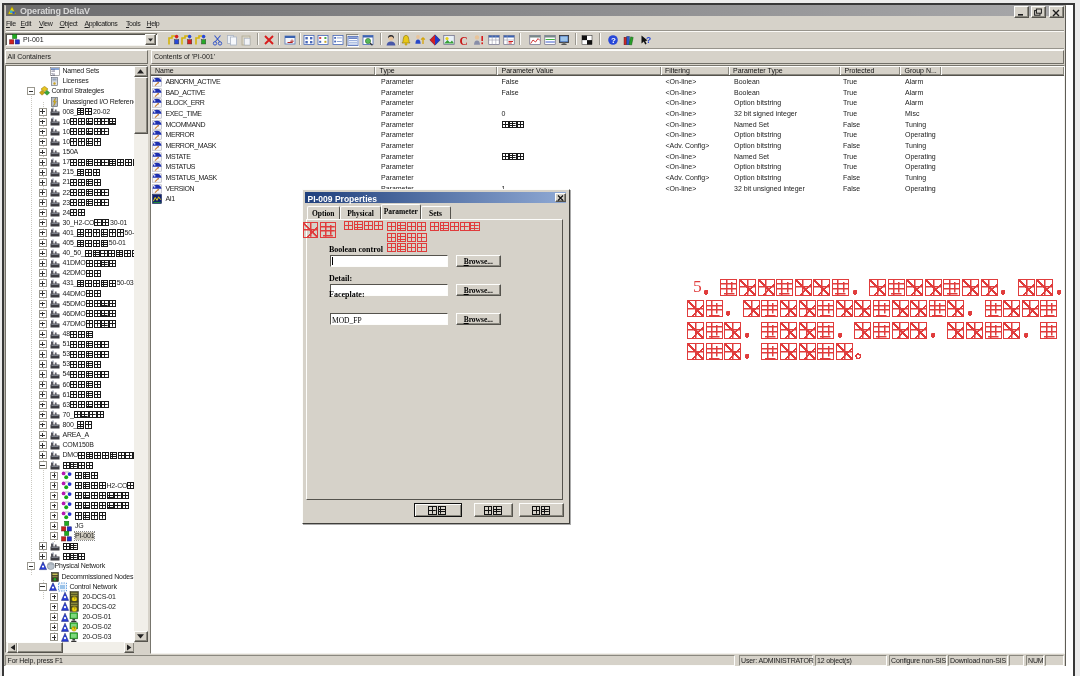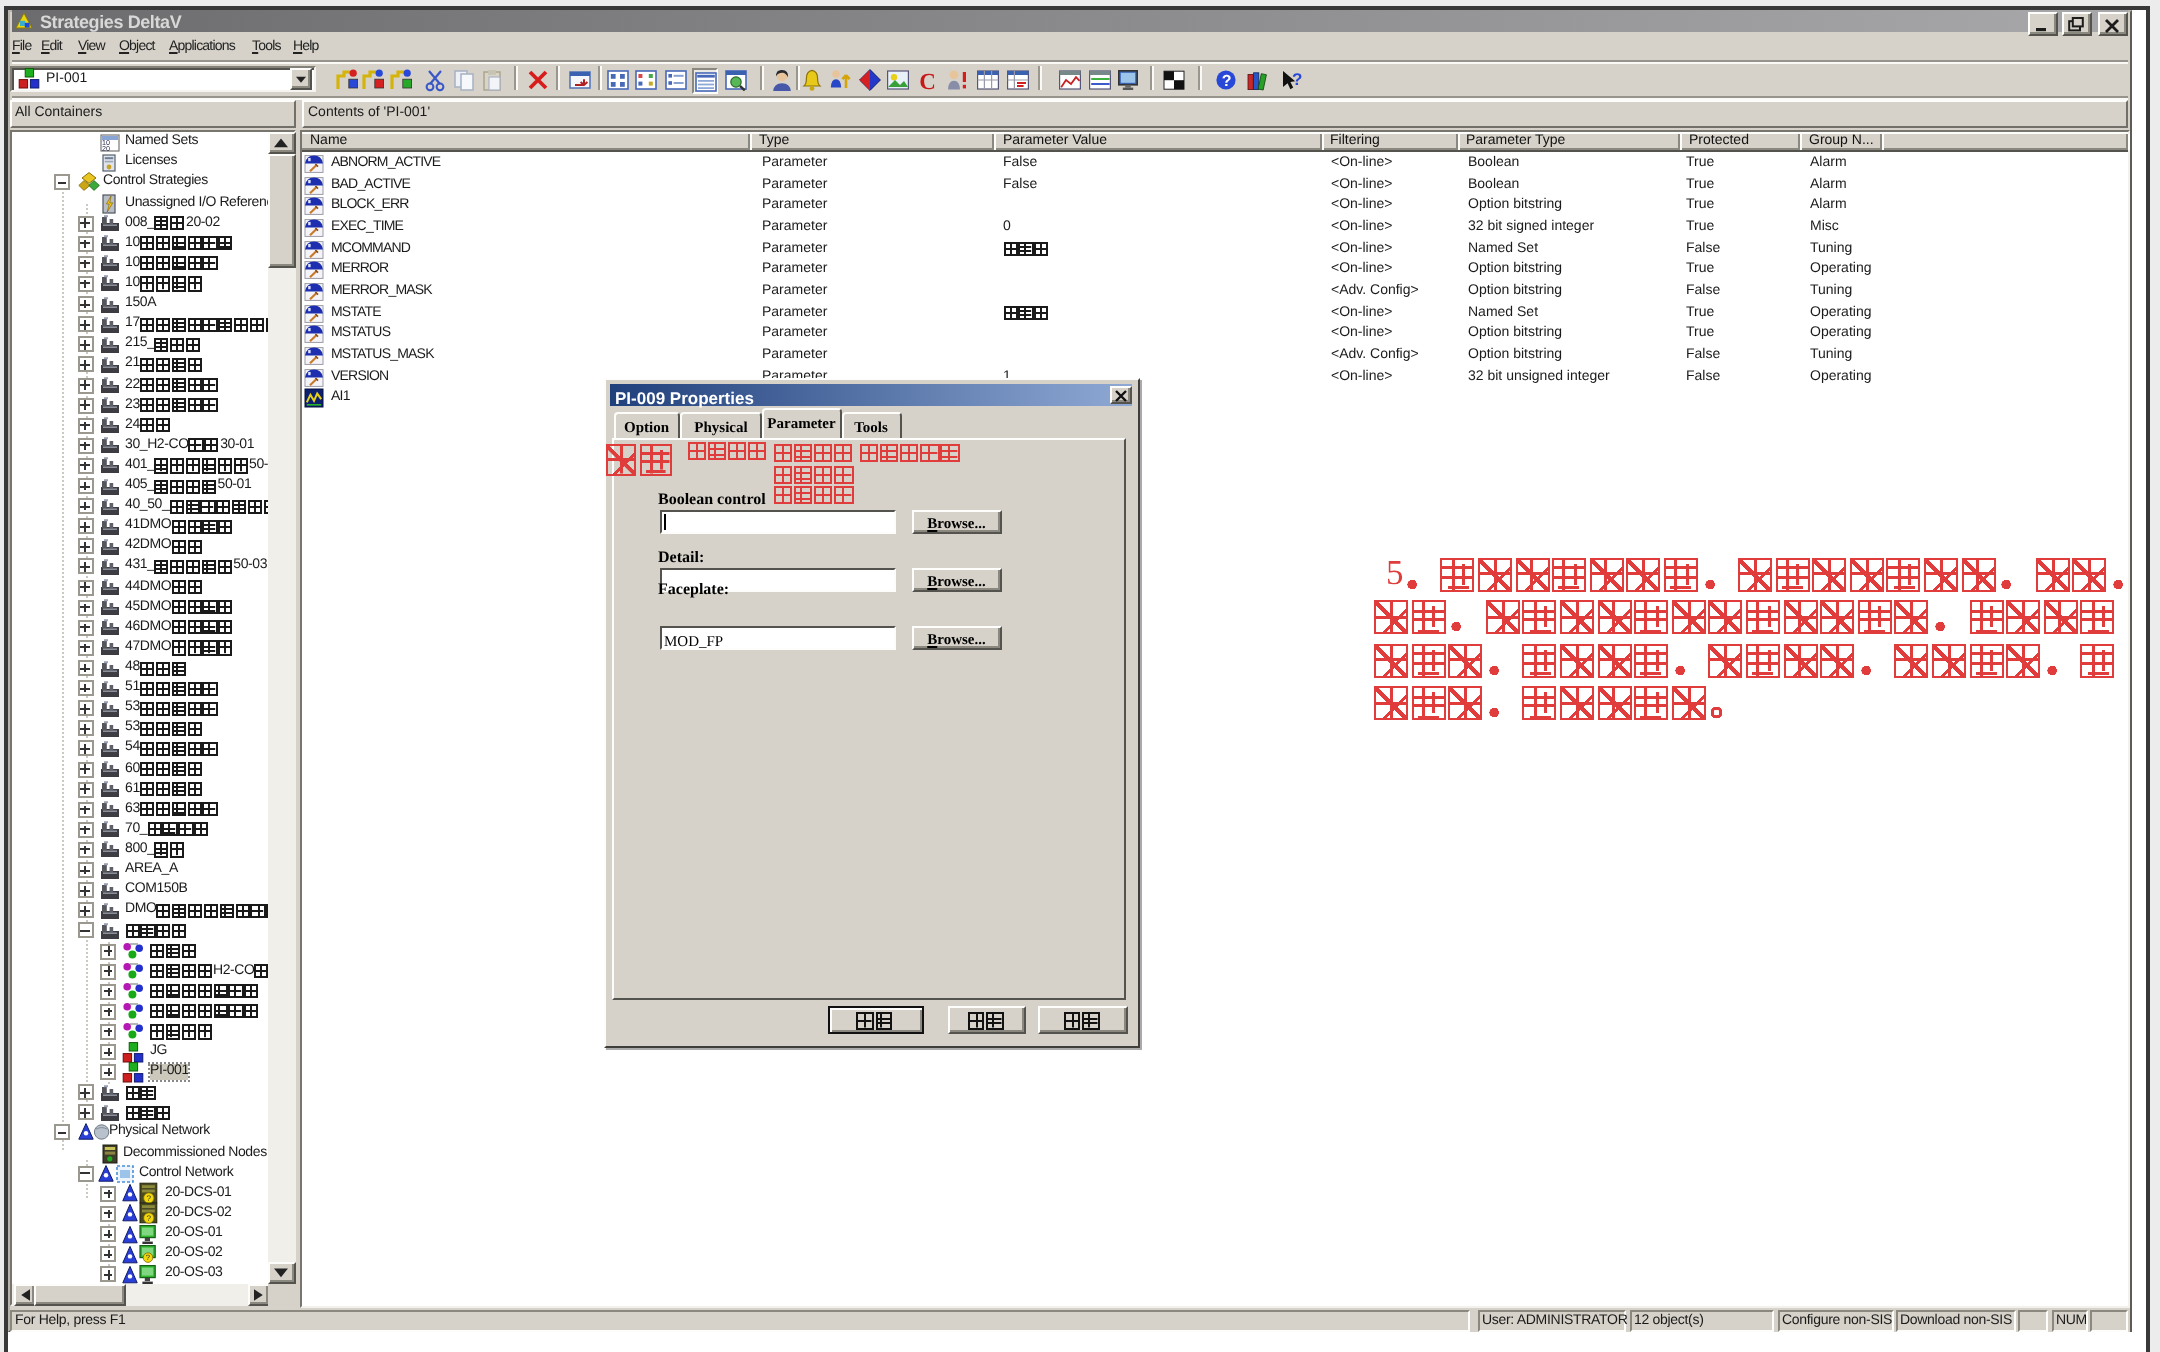--- a/index.html
+++ b/index.html
@@ -26,21 +26,21 @@
     <div class="ab" style="left:2px;top:3px;width:1073px;height:673px;border:2px solid #383838;border-bottom:none;background:#fff"></div>
 <div class="win" style="left:4px;top:4.5px;width:1062px;height:661.5px;border:1px solid #b8b5ac;border-right-color:#5e5c56;border-bottom-color:#5e5c56"></div>
 <div class="ab" style="left:6px;top:5px;width:1058px;height:11px;background:linear-gradient(to right,#6c6c6e,#a8a8aa)"></div>
 <div class="ab" style="left:7px;top:6px;width:10px;height:9px">
       <svg width="10" height="9" viewBox="0 0 10 9">
         <path d="M1 8 L5 0.6 L9 8 Z" fill="#e8d50f" stroke="#8a7d06" stroke-width="0.5"></path>
         <rect x="3" y="4.4" width="2.6" height="2.6" fill="#3ab0c8"></rect>
         <rect x="5.4" y="5.4" width="2.4" height="2.4" fill="#2348d4"></rect>
       </svg>
     </div>
-<div class="ab" style="left:20px;top:6px;font-size:9px;font-weight:bold;color:#d8d8d8;letter-spacing:-0.2px">Strategies DeltaV</div>
+<div class="ab" style="left:20px;top:6px;font-size:9px;font-weight:bold;color:#d8d8d8;letter-spacing:-0.2px">Operating DeltaV</div>
 <div class="btn" style="left:1013.5px;top:6px;width:15px;height:11.5px">
       <svg width="12" height="11" viewBox="0 0 12 11">
         <rect x="3" y="7" width="5" height="1.6" fill="#1c1c1c"></rect>
       </svg>
     </div>
 <div class="btn" style="left:1030.5px;top:6px;width:15px;height:11.5px">
       <svg width="12" height="11" viewBox="0 0 12 11">
         <rect x="2.6" y="3.6" width="5.4" height="4.6" fill="none" stroke="#1c1c1c" stroke-width="1"></rect>
         <rect x="4.4" y="2" width="5" height="4.2" fill="#d6d2c9" stroke="#1c1c1c" stroke-width="1"></rect>
       </svg>
@@ -1275,21 +1275,21 @@
         <path d="M2 1.5 L7 6.5 M7 1.5 L2 6.5" stroke="#111" stroke-width="1.2"></path>
       </svg>
     </div>
 <div class="ab" style="left:306.5px;top:206.0px;width:33.5px;height:12.5px;background:#d6d2c9;border:1px solid #fdfdfb;border-bottom:none;border-right-color:#55534d;border-radius:2px 2px 0 0;z-index:1"></div>
 <div class="ab ser" style="left:306.5px;top:209.2px;width:33.5px;text-align:center;font-size:7.5px;z-index:2">Option</div>
 <div class="ab" style="left:340.0px;top:206.0px;width:41.0px;height:12.5px;background:#d6d2c9;border:1px solid #fdfdfb;border-bottom:none;border-right-color:#55534d;border-radius:2px 2px 0 0;z-index:1"></div>
 <div class="ab ser" style="left:340.0px;top:209.2px;width:41.0px;text-align:center;font-size:7.5px;z-index:2">Physical</div>
 <div class="ab" style="left:381.0px;top:204.0px;width:39.5px;height:15.0px;background:#d6d2c9;border:1px solid #fdfdfb;border-bottom:none;border-right-color:#55534d;border-radius:2px 2px 0 0;z-index:3"></div>
 <div class="ab ser" style="left:381.0px;top:207.2px;width:39.5px;text-align:center;font-size:7.5px;z-index:4">Parameter</div>
 <div class="ab" style="left:420.5px;top:206.0px;width:30.0px;height:12.5px;background:#d6d2c9;border:1px solid #fdfdfb;border-bottom:none;border-right-color:#55534d;border-radius:2px 2px 0 0;z-index:1"></div>
-<div class="ab ser" style="left:420.5px;top:209.2px;width:30.0px;text-align:center;font-size:7.5px;z-index:2">Tools</div>
+<div class="ab ser" style="left:420.5px;top:209.2px;width:30.0px;text-align:center;font-size:7.5px;z-index:2">Sets</div>
 <div class="ab" style="left:306.0px;top:218.5px;width:257px;height:281px;background:#d6d2c9;border:1px solid #fdfdfb;border-right-color:#55534d;border-bottom-color:#55534d;z-index:2"></div>
 <div class="ab red" style="left:302.5px;top:221.5px;z-index:4;"><b class="g3" style="width:15.5px;height:15.5px;margin-right:2.0px;"></b><b class="g4" style="width:15.5px;height:15.5px;margin-right:2.0px;"></b></div>
 <div class="ab red" style="left:343.5px;top:220.5px;z-index:4;"><b class="g" style="width:9.3px;height:9.3px;margin-right:0.8px;"></b><b class="g2" style="width:9.3px;height:9.3px;margin-right:0.8px;"></b><b class="g" style="width:9.3px;height:9.3px;margin-right:0.8px;"></b><b class="g" style="width:9.3px;height:9.3px;margin-right:0.8px;"></b></div>
 <div class="ab red" style="left:386.5px;top:221.5px;z-index:4;"><b class="g" style="width:9.3px;height:9.3px;margin-right:0.8px;"></b><b class="g2" style="width:9.3px;height:9.3px;margin-right:0.8px;"></b><b class="g" style="width:9.3px;height:9.3px;margin-right:0.8px;"></b><b class="g" style="width:9.3px;height:9.3px;margin-right:0.8px;"></b></div>
 <div class="ab red" style="left:430px;top:221.5px;z-index:4;"><b class="g" style="width:9.3px;height:9.3px;margin-right:0.8px;"></b><b class="g2" style="width:9.3px;height:9.3px;margin-right:0.8px;"></b><b class="g" style="width:9.3px;height:9.3px;margin-right:0.8px;"></b><b class="g" style="width:9.3px;height:9.3px;margin-right:0.8px;"></b><b class="g2" style="width:9.3px;height:9.3px;margin-right:0.8px;"></b></div>
 <div class="ab red" style="left:387px;top:232px;z-index:4;"><b class="g" style="width:9.3px;height:9.3px;margin-right:0.8px;"></b><b class="g2" style="width:9.3px;height:9.3px;margin-right:0.8px;"></b><b class="g" style="width:9.3px;height:9.3px;margin-right:0.8px;"></b><b class="g" style="width:9.3px;height:9.3px;margin-right:0.8px;"></b></div>
 <div class="ab red" style="left:387px;top:242.5px;z-index:4;"><b class="g" style="width:9.3px;height:9.3px;margin-right:0.8px;"></b><b class="g2" style="width:9.3px;height:9.3px;margin-right:0.8px;"></b><b class="g" style="width:9.3px;height:9.3px;margin-right:0.8px;"></b><b class="g" style="width:9.3px;height:9.3px;margin-right:0.8px;"></b></div>
 <div class="ab ser" style="left:329.0px;top:244.5px;font-size:8px;z-index:4;">Boolean control</div>
 <div class="ab" style="left:329.5px;top:254.5px;width:118.5px;height:12px;background:#fff;border:1px solid #55534d;border-bottom-color:#fdfdfb;border-right-color:#fdfdfb;z-index:4;"></div>
 <div class="ab" style="left:331.5px;top:256.5px;width:1px;height:8px;background:#000;z-index:4;"></div>

